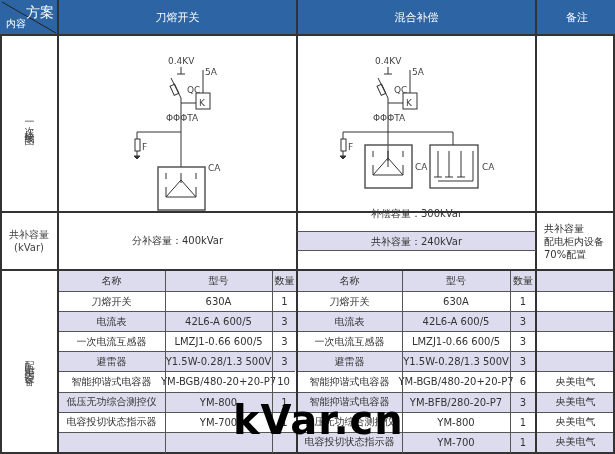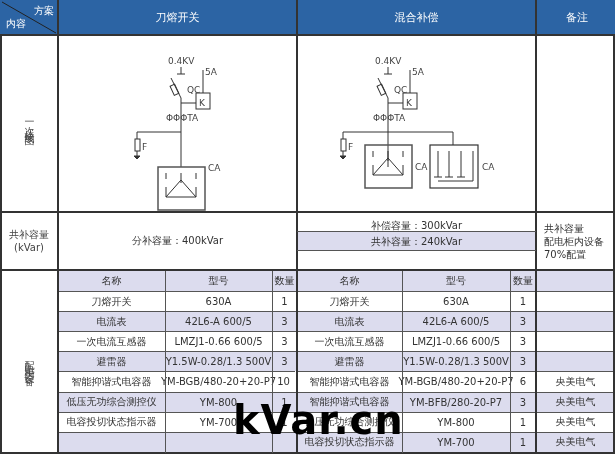--- a/index.html
+++ b/index.html
@@ -19,21 +19,21 @@
   .watermark { position:absolute; left:233px; top:400px; font-family:"DejaVu Sans",sans-serif; font-weight:bold;
                font-size:40px; color:#000; letter-spacing:1px; pointer-events:none; line-height:1; }
 </style>
 </head>
 <body>
 
 <div class="abs hdr" style="left:0;top:0;width:58px;height:35px;">
   <svg class="abs" style="left:0;top:0" width="58" height="35">
     <line x1="2" y1="2" x2="56" y2="33" stroke="#222" stroke-width="1"></line>
   </svg>
-  <span class="abs" style="right:4px;top:4px;font-size:10px;color:#fff;">方案</span>
+  <span class="abs" style="right:4px;top:4px;font-size:14px;color:#fff;">方案</span>
   <span class="abs" style="left:6px;bottom:4px;font-size:10px;color:#fff;">内容</span>
 </div>
 <div class="abs hdr" style="left:58px;top:0;width:239px;height:35px;">刀熔开关</div>
 <div class="abs hdr" style="left:297px;top:0;width:239px;height:35px;">混合补偿</div>
 <div class="abs hdr" style="left:536px;top:0;width:82px;height:35px;">备注</div>
 
 <div class="cell" style="left:0;top:35px;width:58px;height:177px;">
   <span class="vert">一次接线图</span>
 </div>
 <div class="cell" style="left:0;top:212px;width:58px;height:58px;flex-direction:column;font-size:10px;line-height:13px;color:#444;">
@@ -106,21 +106,21 @@
   <text class="diag-txt" x="115" y="40">5A</text>
   <text class="diag-txt" x="97" y="58">QC</text>
   <text class="diag-txt" x="109" y="71">K</text>
   <text class="diag-txt" x="76" y="86">ΦΦΦTA</text>
   <text class="diag-txt" x="51" y="115">F</text>
   <text class="diag-txt" x="118" y="135">CA</text>
   <text class="diag-txt" x="185" y="135">CA</text>
 </svg>
 
 <div class="cell" style="left:58px;top:212px;width:239px;height:58px;">分补容量：400kVar</div>
-<div class="cell" style="left:297px;top:216px;width:239px;height:20px;">补偿容量：300kVar</div>
+<div class="cell" style="left:297px;top:204px;width:239px;height:20px;">补偿容量：300kVar</div>
 <div class="cell lav" style="left:297px;top:232px;width:239px;height:19px;">共补容量：240kVar</div>
 <div class="cell" style="left:297px;top:267px;width:243px;height:19px;">分补容量：60kVar</div>
 <div class="cell" style="left:536px;top:212px;width:79px;height:58px;flex-direction:column;align-items:flex-start;padding-left:8px;line-height:13px;">
   <span>共补容量</span>
   <span>配电柜内设备</span>
   <span>70%配置</span>
 </div>
 
 <div class="cell lav" style="left:58px;top:271px;width:107px;height:20px;">名称</div>
 <div class="cell lav" style="left:165px;top:271px;width:107px;height:20px;">型号</div>

